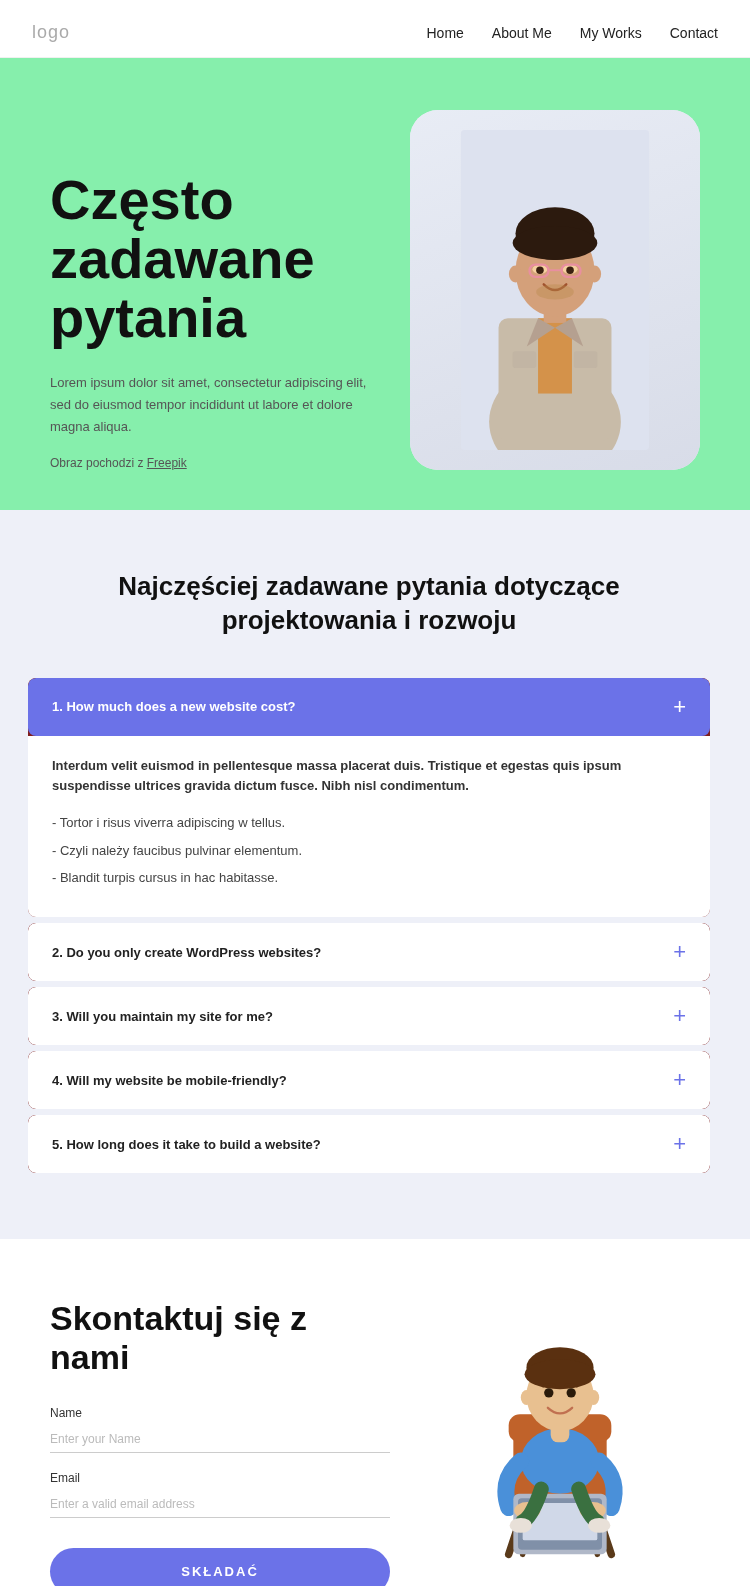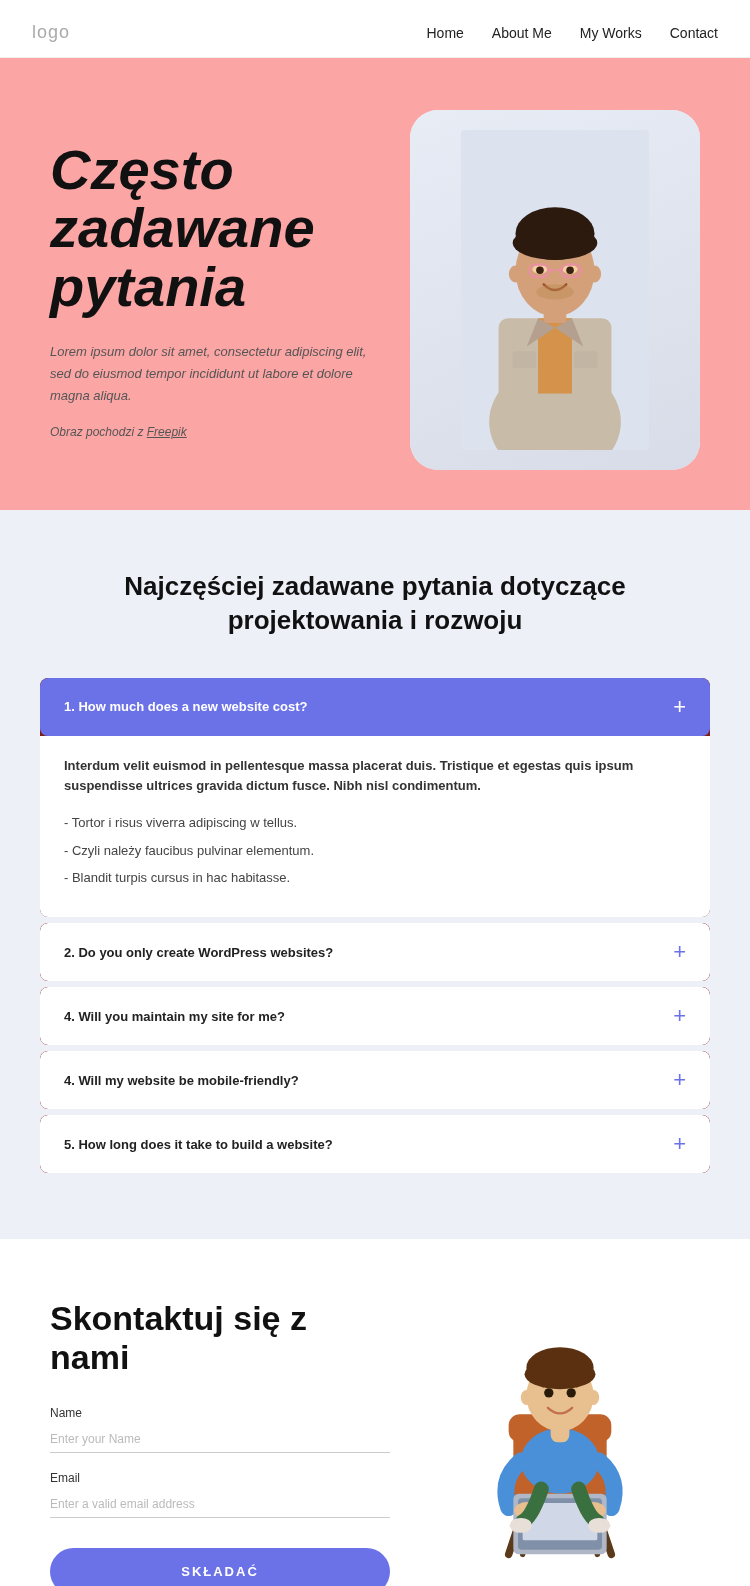--- a/index.html
+++ b/index.html
@@ -10,22 +10,22 @@
       display: flex; align-items: center; justify-content: space-between;
       padding: 14px 32px; background: #fff; border-bottom: 1px solid #f0f0f0;
       position: sticky; top: 8px; z-index: 100;
     }
     .logo { font-size: 18px; color: #aaa; font-weight: 400; letter-spacing: 1px; }
     .nav-links { display: flex; gap: 28px; }
     .nav-links a { text-decoration: none; color: #222; font-size: 14px; }
 
     
     .hero {
-      display: flex; align-items: center; justify-content: space-between;
-      padding: 60px 50px 40px 50px; background: #fca5a5; min-height: 460px; font-style: italic;
+      display: flex; align-items: flex-end; justify-content: space-between;
+      padding: 60px 50px 40px 50px; background: #86efac; min-height: 460px;
     }
     .hero-text { max-width: 340px; }
     .hero-title { font-size: 56px; font-weight: 900; line-height: 1.05; color: #111; margin-bottom: 24px; }
     .hero-desc { font-size: 13px; color: #555; line-height: 1.7; margin-bottom: 18px; }
     .hero-credit { font-size: 12px; color: #555; }
     .hero-credit a { color: #555; }
     .hero-image-container {
       width: 290px; height: 360px; background: #eaeef5; border-radius: 28px;
       overflow: hidden; display: flex; align-items: flex-end; justify-content: center;
       flex-shrink: 0;
@@ -34,21 +34,21 @@
       width: 100%; height: 100%;
       background: linear-gradient(160deg, #e8ecf5 0%, #d8dce8 100%);
       display: flex; align-items: center; justify-content: center;
       position: relative; overflow: hidden;
     }
     
     .person-svg { width: 200px; height: 320px; }
 
     
     .faq-section {
-      background: #eef0f8; padding: 60px 40px 60px 40px;
+      background: #eef0f8; padding: 60px 40px 60px 28px;
     }
     .faq-title {
       text-align: center; font-size: 26px; font-weight: 700; color: #111;
       line-height: 1.3; margin-bottom: 40px; max-width: 580px; margin-left: auto; margin-right: auto;
     }
     .faq-item {
       background: #7f1d1d; border-radius: 8px; margin-bottom: 6px; overflow: hidden;
     }
     .faq-question {
       display: flex; justify-content: space-between; align-items: center;
@@ -187,21 +187,21 @@
 
   <div class="faq-item">
     <div class="faq-question closed">
       <span>2. Do you only create WordPress websites?</span>
       <span class="faq-plus blue">+</span>
     </div>
   </div>
 
   <div class="faq-item">
     <div class="faq-question closed">
-      <span>4. Will you maintain my site for me?</span>
+      <span>3. Will you maintain my site for me?</span>
       <span class="faq-plus blue">+</span>
     </div>
   </div>
 
   <div class="faq-item">
     <div class="faq-question closed">
       <span>4. Will my website be mobile-friendly?</span>
       <span class="faq-plus blue">+</span>
     </div>
   </div>

